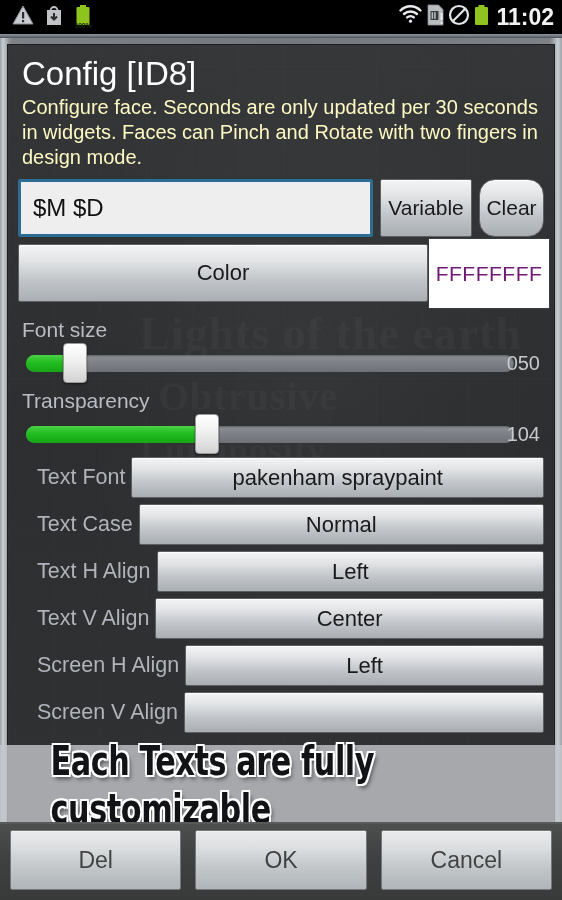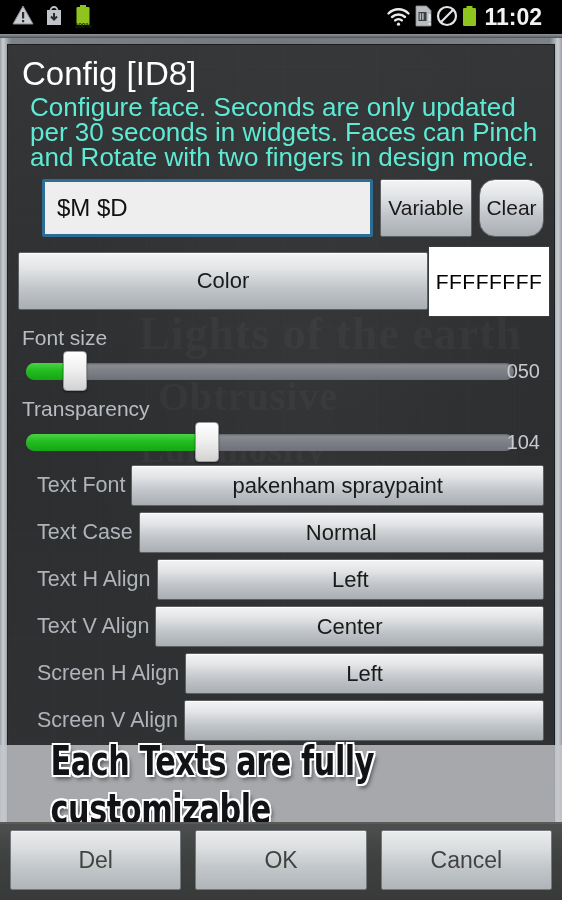--- a/index.html
+++ b/index.html
@@ -11,21 +11,21 @@
   }
   #screen { position: relative; width: 562px; height: 900px; background: #1a1a1a; }
 
   
   .statusbar {
     position: absolute; top: 0; left: 0; width: 562px; height: 34px;
     background: #000;
     display: flex; align-items: center;
   }
   .sb-left { display: flex; align-items: center; gap: 10px; padding-left: 12px; }
-  .sb-right { margin-left: auto; display: flex; align-items: flex-end; gap: 3px; padding-right: 20px; }
+  .sb-right { margin-left: auto; display: flex; align-items: flex-start; gap: 3px; padding-right: 8px; }
   .sb-clock {
     color: #f2f2f2; font-size: 23px; font-weight: bold;
     letter-spacing: 0px; padding-left: 3px;
   }
   .sb-icon { display: block; }
   .batt-pct {
     position: absolute; bottom: 1px; left: 50%; transform: translateX(-50%);
     font-size: 7px; font-weight: bold; color: #1d2d00; line-height: 1;
     letter-spacing: -0.3px;
   }
@@ -67,62 +67,61 @@
   .gw3 { top: 384px; left: 132px; font-size: 36px; }
 
   .content { position: relative; z-index: 2; padding: 10px 10px 0 10px; }
 
   
   .title {
     color: #ffffff; font-size: 33px; line-height: 38px;
     font-weight: normal; letter-spacing: 0px; padding-left: 4px;
   }
   .subtitle {
-    color: #5eead4; font-size: 26px; line-height: 25px;
-    padding-left: 4px; padding-top: 2px; padding-right: 6px; margin-left: 8px;
+    color: #fef9c3; font-size: 20px; line-height: 25px;
+    padding-left: 4px; padding-top: 2px; padding-right: 6px;
   }
 
   
   .row { display: flex; align-items: stretch; }
   .input-row { margin-top: 9px; gap: 7px; }
   .text-input {
     flex: 1 1 auto;
     height: 58px;
     background: #eeeeee;
     border: 3px solid #2e6d93;
     border-radius: 2px;
     color: #111; font-size: 24px;
     padding: 0 12px;
     display: flex; align-items: center;
     font-family: "Liberation Sans", sans-serif;
-    margin-left: 24px;
   }
   .btn {
     background: linear-gradient(180deg,#f3f4f5 0%, #e2e4e6 28%, #c2c6ca 62%, #a9aeb3 100%);
     border: 1px solid #5c6064;
     border-radius: 2px;
     color: #1a1a1a;
     display: flex; align-items: center; justify-content: center;
     font-size: 21px;
     box-shadow: inset 0 1px 0 rgba(255,255,255,0.85);
     cursor: pointer;
     text-align: center;
   }
   .btn-variable { width: 92px; height: 58px; font-size: 21px; }
   .btn-clear    { width: 65px; height: 58px; font-size: 21px; border-radius: 16px; }
 
-  .color-row { margin-top: 15px; gap: 0; }
+  .color-row { margin-top: 7px; gap: 0; }
   .btn-color {
     flex: 0 0 410px; height: 58px; font-size: 22px;
   }
   .color-swatch {
     flex: 0 0 122px; height: 71px; margin-top: -6px;
     background: #ffffff; border: 1px solid #3a3d40;
     display: flex; align-items: center; justify-content: center;
-    color: #000000; font-size: 21px; letter-spacing: 0.5px;
+    color: #701a75; font-size: 21px; letter-spacing: 0.5px;
   }
 
   
   .slider-label {
     color: #b9bcc2; font-size: 21px; margin-top: 9px; padding-left: 4px;
   }
   .slider-line { position: relative; height: 34px; margin-top: 4px; display:flex; align-items:center; }
   .track {
     position: absolute; left: 8px; height: 17px; border-radius: 9px;
     background: linear-gradient(180deg,#8d9196 0%, #7c8086 50%, #6e7278 100%);

